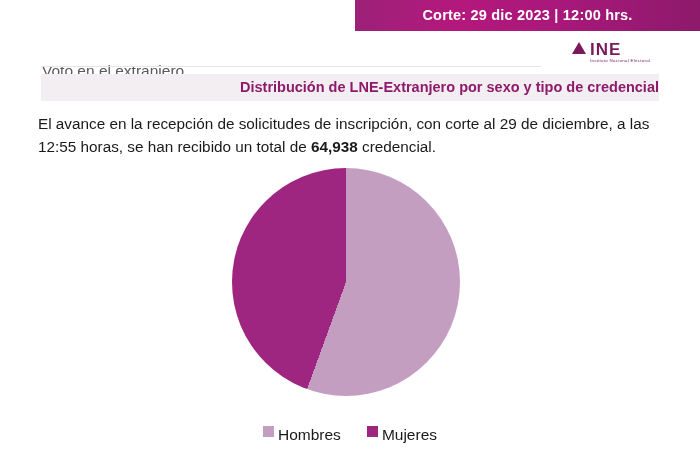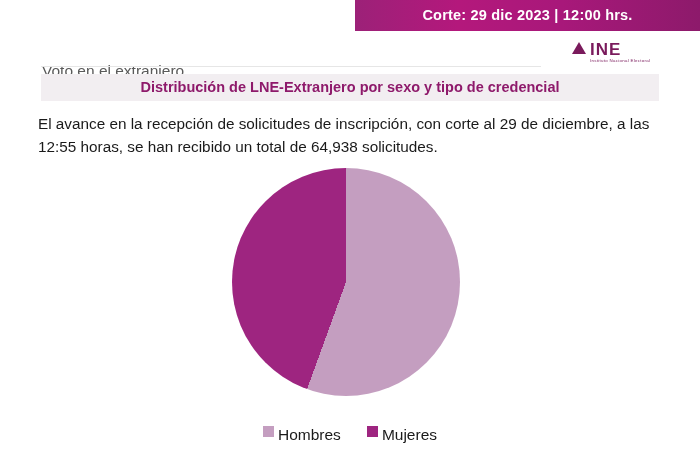--- a/index.html
+++ b/index.html
@@ -111,37 +111,37 @@
     width: 618px;
     height: 27px;
     background: #f2eef1;
   }
   .subtitle-text {
     position: absolute;
     left: 41px; top: 74px;
     width: 618px;
     height: 27px;
     line-height: 27px;
-    text-align: center;
+    text-align: right;
     font-size: 14.5px;
     font-weight: bold;
     color: #8e1a6b;
     font-family: "Liberation Sans", sans-serif;
   }
   
   .body-text {
     position: absolute;
     left: 38px; top: 112px;
     width: 625px;
     font-size: 15.3px;
     line-height: 23px;
     color: #1a1a1a;
     font-family: "Liberation Sans", sans-serif;
   }
-  .body-text b { font-weight: normal; margin-top: 16px; }
+  .body-text b { font-weight: bold; margin-top: 16px; }
   
   .chart-area {
     position: absolute;
     left: 0; top: 160px;
     width: 700px;
     height: 250px;
   }
   .pie-wrap {
     position: absolute;
     left: 232px; top: 8px;
@@ -214,21 +214,21 @@
     </svg>
   </span>
   <span class="logo-text">INE</span>
   <span class="logo-sub">Instituto Nacional Electoral</span>
 </div>
 
 <div class="subtitle-band"></div>
 <div class="subtitle-text">Distribución de LNE-Extranjero por sexo y tipo de credencial</div>
 
 <div class="body-text">
-  <span>El avance en la recepción de solicitudes de inscripción, con corte al 29 de diciembre, a las 12:55 horas, se han recibido un total de </span><b>64,938 </b><span>solicitudes.</span>
+  <span>El avance en la recepción de solicitudes de inscripción, con corte al 29 de diciembre, a las 12:55 horas, se han recibido un total de </span><b>64,938 </b><span>credencial.</span>
 </div>
 
 <div class="chart-area">
   <div class="pie-wrap">
     <div class="pie" id="pie-shape" style="background: conic-gradient(rgb(196, 158, 192) 0deg, rgb(196, 158, 192) 199.98deg, rgb(158, 37, 128) 199.98deg, rgb(158, 37, 128) 360deg);"></div>
   </div>
 
   <div class="slice-label label-mujeres">
     <span class="pct">44.45%</span>
     <span class="name">Mujeres</span>

